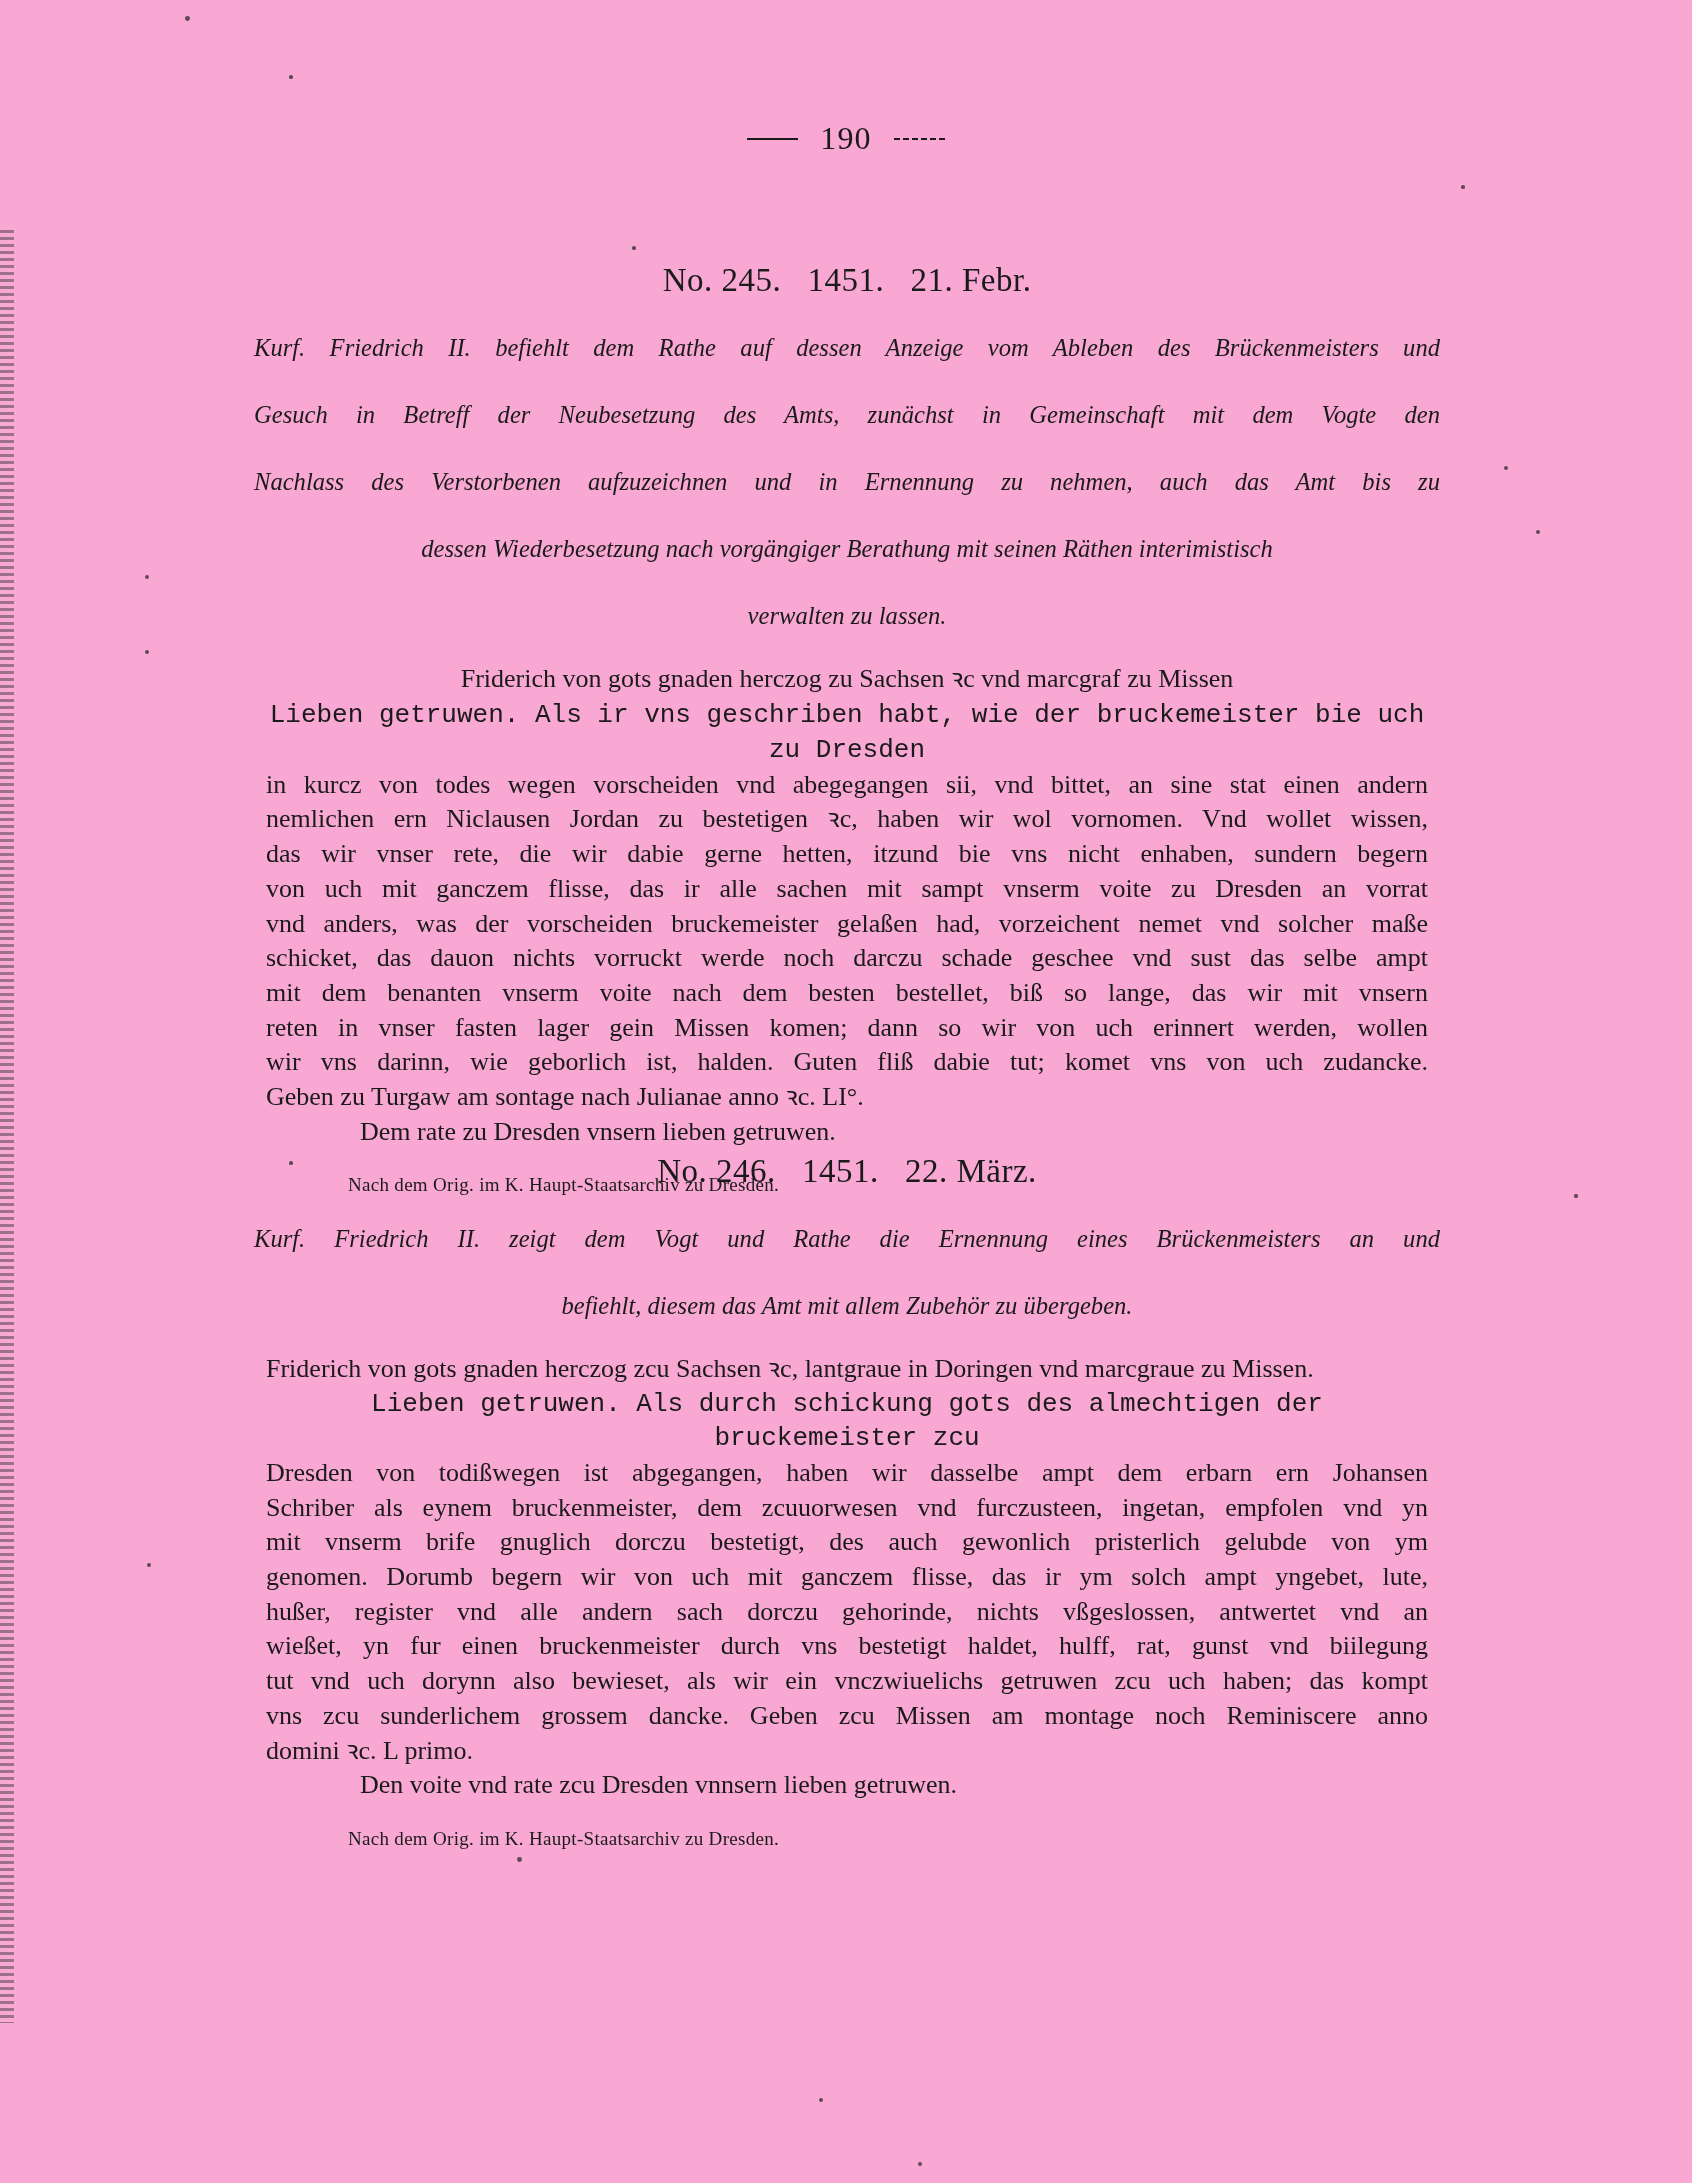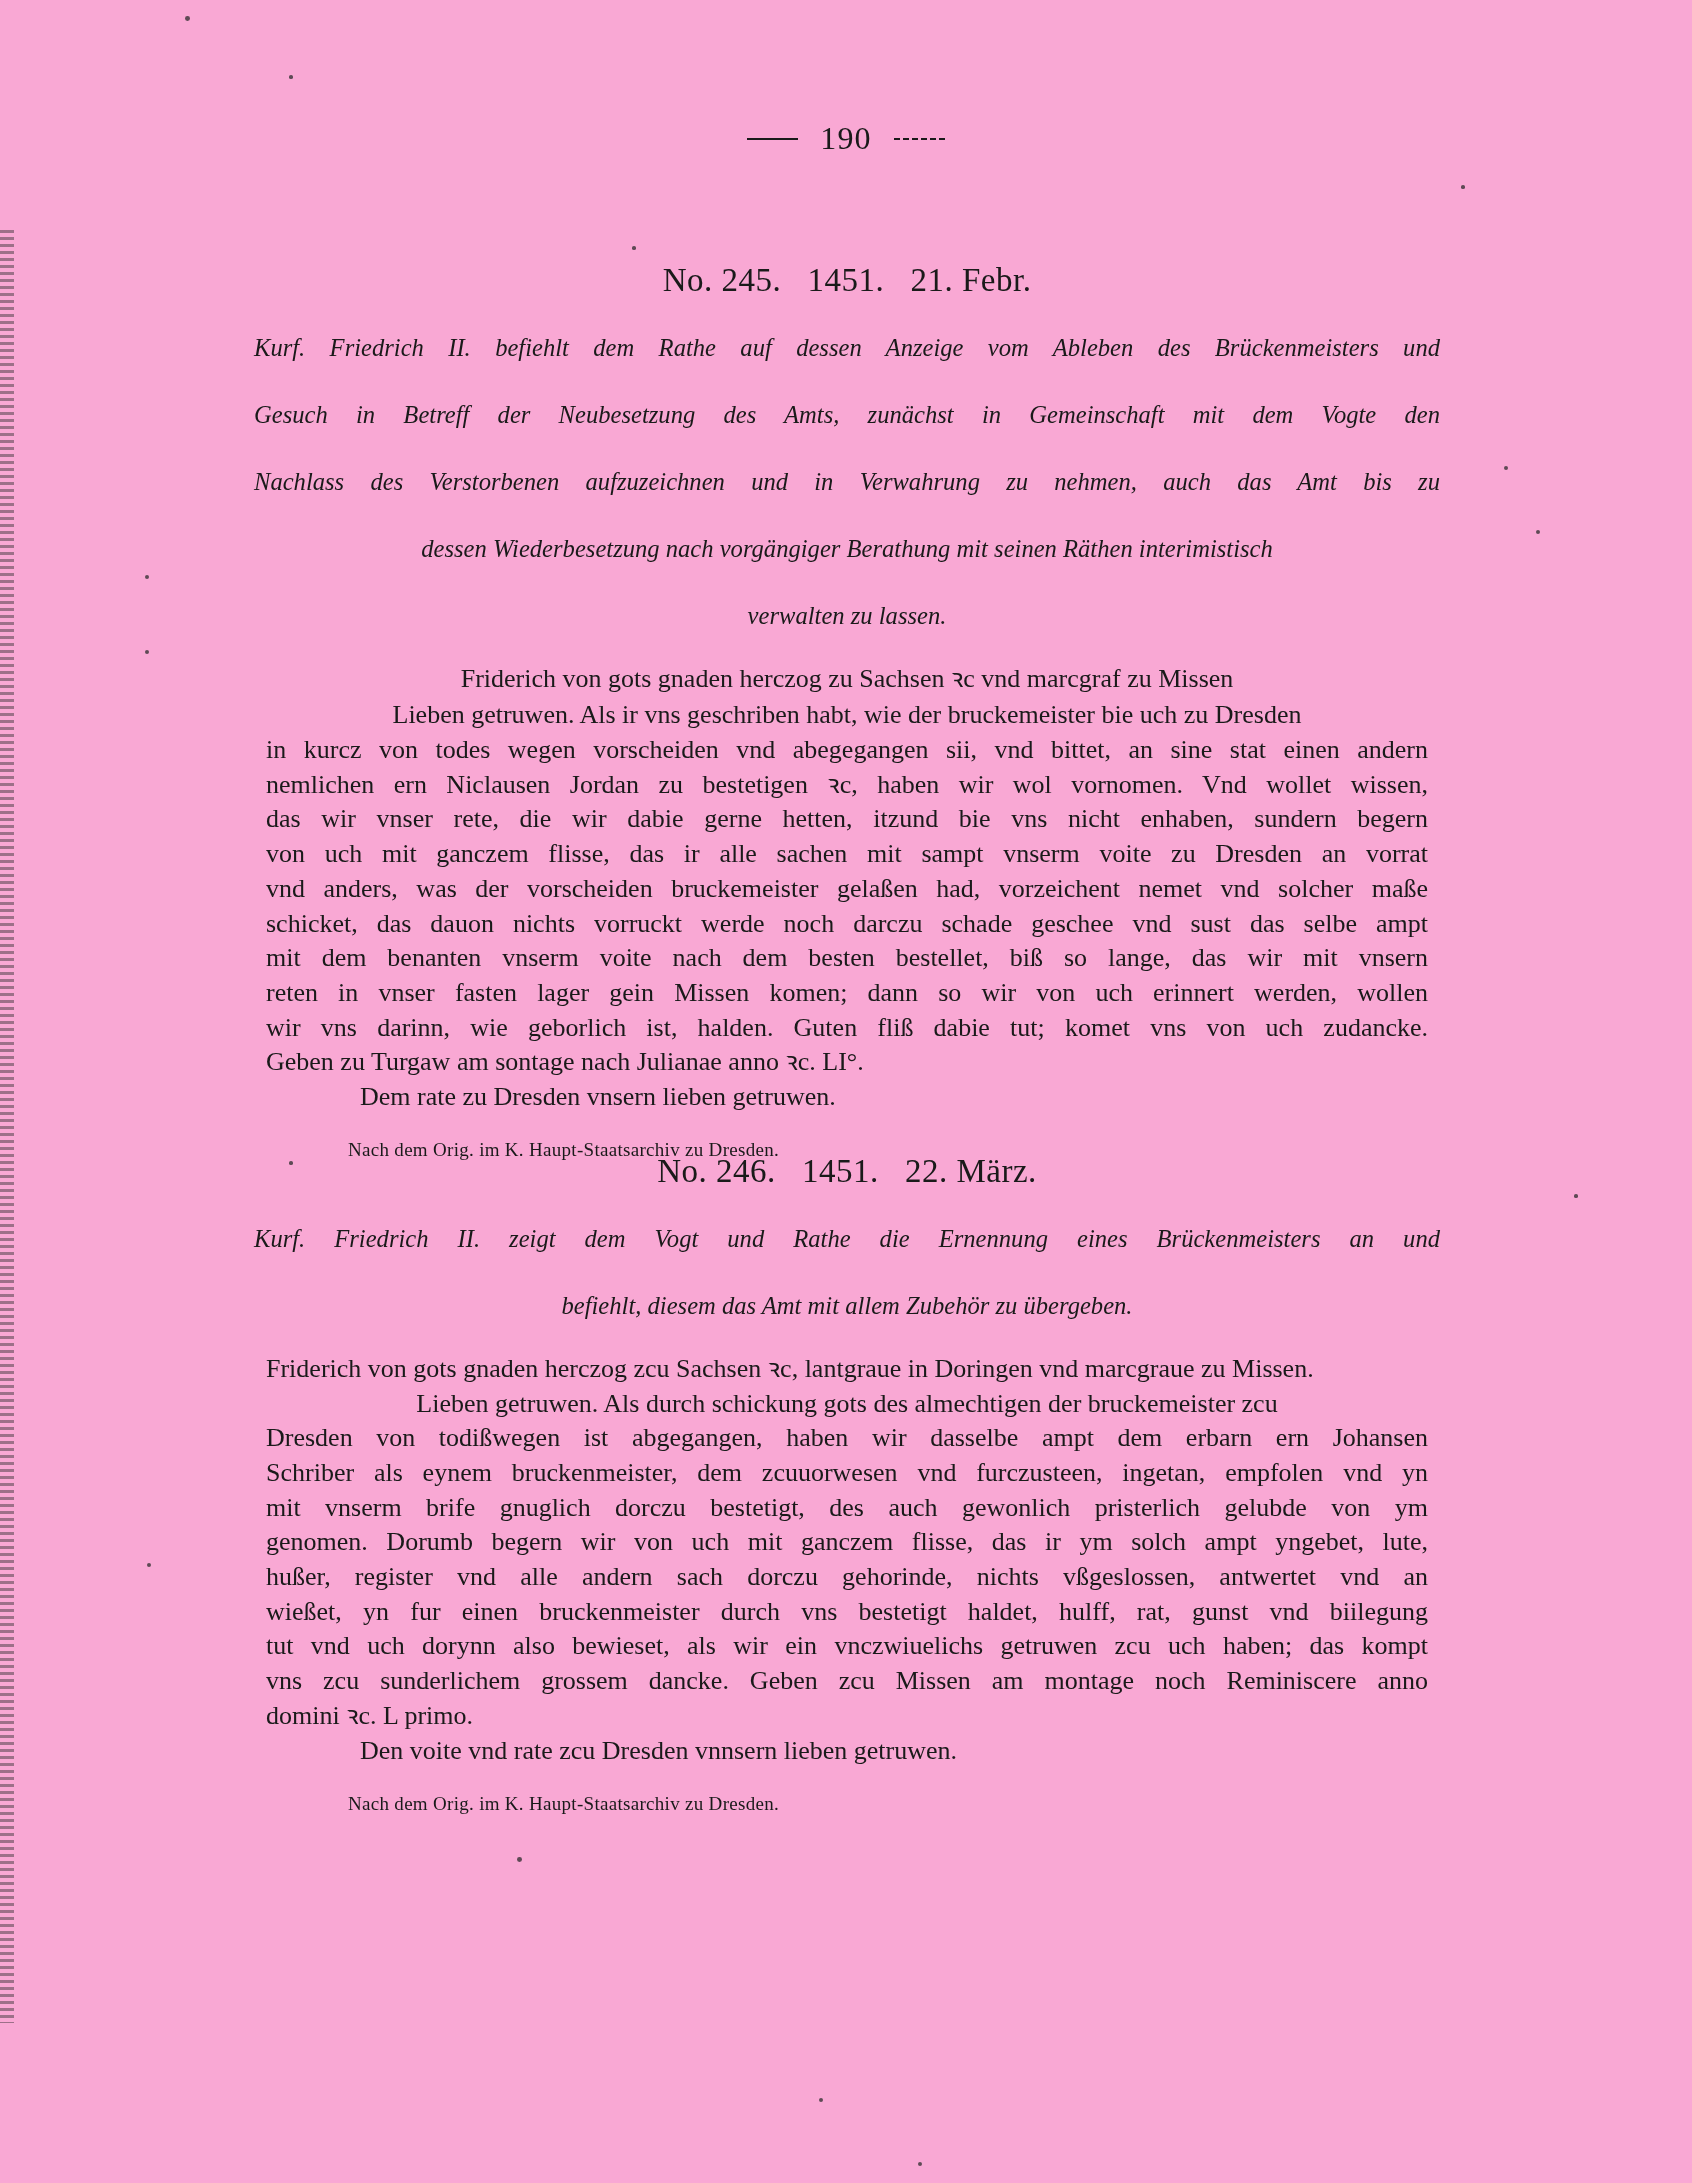--- a/index.html
+++ b/index.html
@@ -126,21 +126,23 @@
   .body-line {
     display: block;
     text-align: justify;
     text-align-last: justify;
     white-space: normal;
   }
   .body-line.last {
     text-align-last: left;
   }
   .body-line.centered {
+    text-align: center;
     text-align-last: center;
+    font-family: Liberation Mono, monospace;
   }
 
   .salutation {
     display: block;
     text-align: center;
     text-align-last: center;
     margin-bottom: 2.1px;
   }
 
   .addressline {
@@ -192,21 +194,21 @@
       </span>
     </div>
 
     <div class="doc" id="doc-245">
 
       <div class="doc-heading">No. 245.   1451.   21. Febr.</div>
 
       <div class="regest">
         <span class="rg-line justified">Kurf. Friedrich II. befiehlt dem Rathe auf dessen Anzeige vom Ableben des Brückenmeisters und</span>
         <span class="rg-line justified">Gesuch in Betreff der Neubesetzung des Amts, zunächst in Gemeinschaft mit dem Vogte den</span>
-        <span class="rg-line justified">Nachlass des Verstorbenen aufzuzeichnen und in Verwahrung zu nehmen, auch das Amt bis zu</span>
+        <span class="rg-line justified">Nachlass des Verstorbenen aufzuzeichnen und in Ernennung zu nehmen, auch das Amt bis zu</span>
         <span class="rg-line">dessen Wiederbesetzung nach vorgängiger Berathung mit seinen Räthen interimistisch</span>
         <span class="rg-line">verwalten zu lassen.</span>
       </div>
 
       <div class="body-text">
         <p>
           <span class="body-line salutation">Friderich von gots gnaden herczog zu Sachsen ꝛc vnd marcgraf zu Missen</span>
           <span class="body-line centered">Lieben getruwen. Als ir vns geschriben habt, wie der bruckemeister bie uch zu Dresden</span>
           <span class="body-line">in kurcz von todes wegen vorscheiden vnd abegegangen sii, vnd bittet, an sine stat einen andern</span>
           <span class="body-line">nemlichen ern Niclausen Jordan zu bestetigen ꝛc, haben wir wol vornomen.  Vnd wollet wissen,</span>

